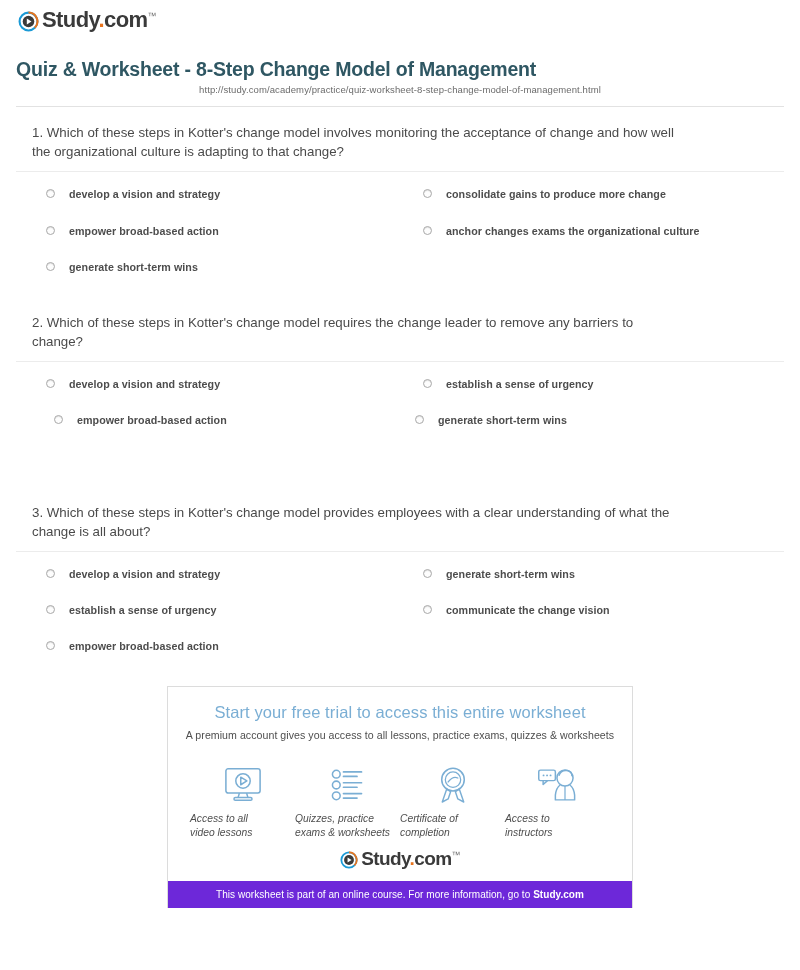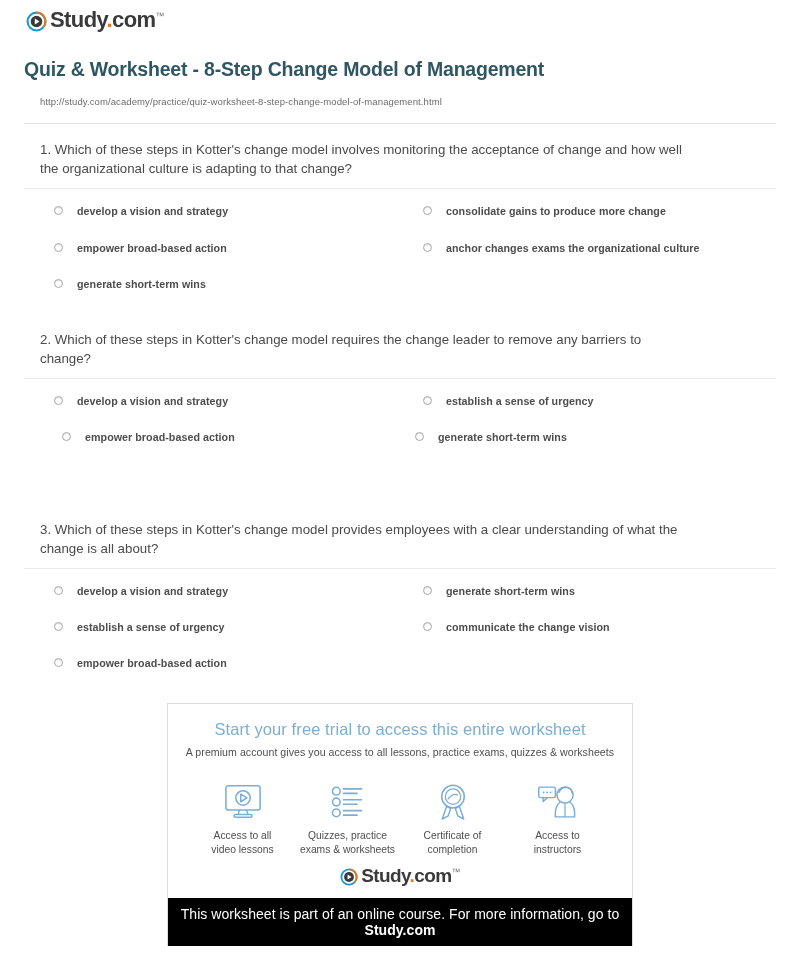--- a/index.html
+++ b/index.html
@@ -14,21 +14,21 @@
     background: #ffffff;
     font-family: "Liberation Sans", "DejaVu Sans", sans-serif;
     color: #3d3d3d;
     overflow: hidden;
   }
 
   .page {
     position: relative;
     width: 800px;
     height: 970px;
-    padding: 0 12px;
+    padding: 0 4px;
   }
 
   
   .brand-header {
     padding: 9px 0 0 14px;
     height: 44px;
   }
   .logo {
     display: inline-flex;
     align-items: center;
@@ -66,22 +66,23 @@
     font-weight: bold;
     color: #2f5763;
     letter-spacing: -0.2px;
     margin: 0 0 3px 0;
     line-height: 1.15;
   }
   .page-url {
     font-size: 9.5px;
     color: #6b6b6b;
     letter-spacing: 0.1px;
-    margin: 16px;
+    margin: 4px;
     word-break: break-all;
+    text-align: center;
   }
   .title-rule {
     margin: 11px 0 0 0;
     border: 0;
     border-top: 1px solid #e2e2e2;
   }
 
   
   .questions {
     padding: 0 12px;
@@ -161,21 +162,21 @@
     margin: 0;
     letter-spacing: 0.05px;
   }
   .features {
     display: flex;
     justify-content: space-between;
     padding: 17px 22px 4px 22px;
   }
   .feature {
     width: 112px;
-    text-align: center;
+    font-style: italic;
   }
   .feature-icon {
     height: 42px;
     display: flex;
     align-items: center;
     justify-content: center;
     margin-bottom: 6px;
   }
   .feature-label {
     font-size: 10.3px;
@@ -184,24 +185,24 @@
   }
   .promo-logo {
     display: flex;
     justify-content: center;
     padding: 6px 0 13px 0;
   }
   .promo-logo .logo-word { font-size: 19px; }
   .promo-logo .logo-mark { width: 18px; height: 18px; flex: 0 0 18px; }
 
   .promo-bar {
-    background: #000000;
+    background: #6d28d9;
     color: #ffffff;
     text-align: center;
-    font-size: 14px;
+    font-size: 10px;
     padding: 8px 0;
     letter-spacing: 0.05px;
   }
   .promo-bar b { font-weight: bold; }
 
   .copyright {
     text-align: center;
     font-size: 8.6px;
     color: #555;
     line-height: 1.45;

